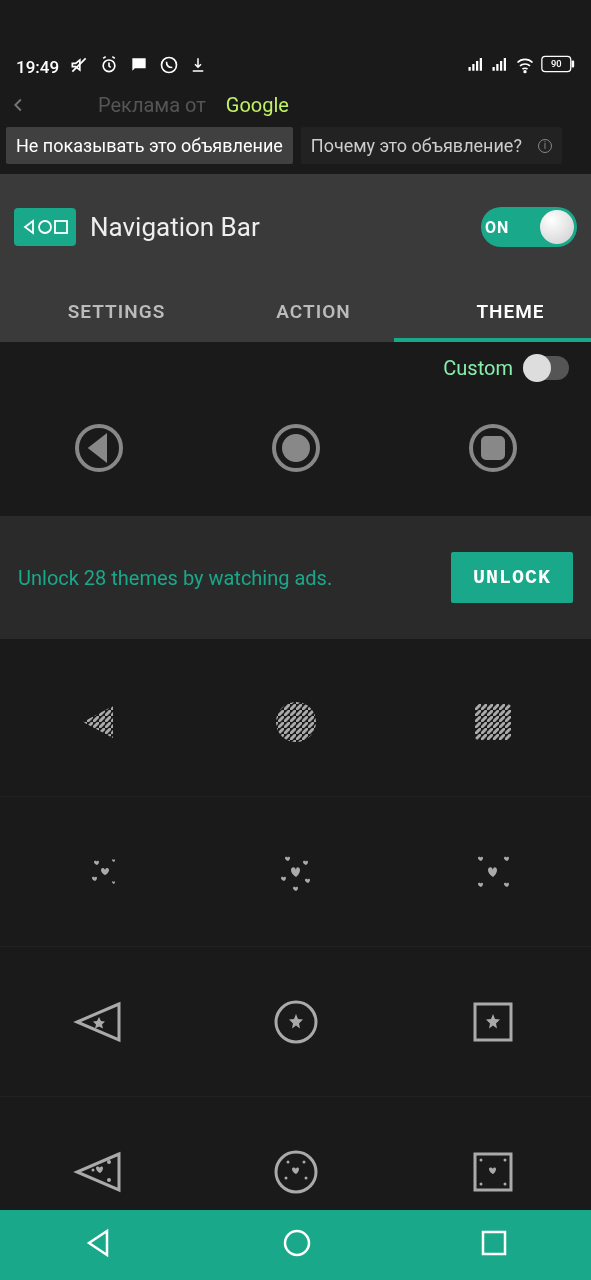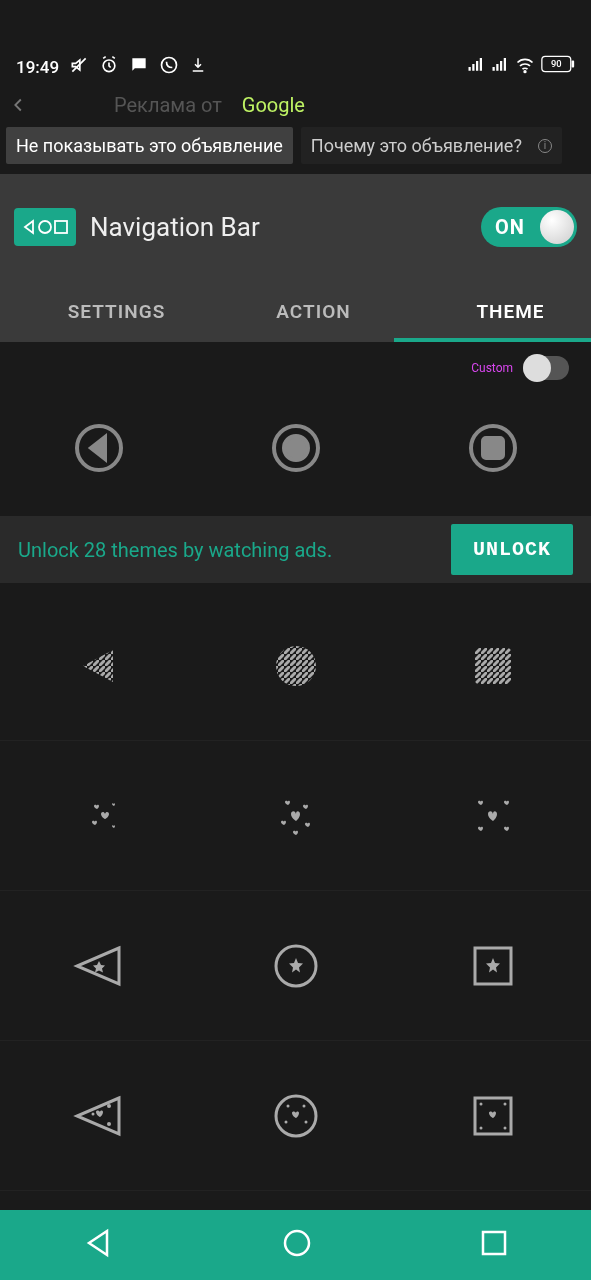--- a/index.html
+++ b/index.html
@@ -18,41 +18,41 @@
 .ad-btn-blue { background:#404040; color:#fff; border-radius:2px; padding:8px 10px; font-size:18px; }
 .ad-btn-dark { background:#222; color:#ccc; border-radius:2px; padding:8px 10px; font-size:18px; display:flex; align-items:center; gap:16px; }
 .info-circ { width:14px; height:14px; border:1px solid #888; border-radius:50%; display:inline-flex; align-items:center; justify-content:center; font-size:10px; color:#888; }
 
 
 .header-card { background:#3a3a3a; padding:33px 14px; display:flex; align-items:center; justify-content:space-between; }
 .header-left { display:flex; align-items:center; gap:14px; }
 .nav-icon-box { width:62px; height:38px; background:#1aa88a; border-radius:4px; display:flex; align-items:center; justify-content:center; gap:2px; }
 .header-title { color:#eee; font-size:26px; }
 .toggle-on { width:96px; height:40px; background:#1aa88a; border-radius:20px; position:relative; display:flex; align-items:center; }
-.toggle-on .lbl { color:#fff; font-size:20px; font-weight:700; margin-left:14px; letter-spacing:1px; }
+.toggle-on .lbl { color:#fff; font-size:16px; font-weight:700; margin-left:4px; letter-spacing:1px; }
 .toggle-on .knob { position:absolute; right:3px; width:34px; height:34px; border-radius:50%; background:radial-gradient(circle at 35% 30%,#fff,#ccc); }
 
 
 .tabs { height:62px; background:#3a3a3a; display:flex; }
 .tab { flex:1; display:flex; align-items:center; justify-content:center; color:#bbb; font-size:19px; font-weight:600; letter-spacing:1px; position:relative;padding-left:36px; }
 .tab.active { color:#fff; }
 .tab.active::after { content:''; position:absolute; bottom:0; left:0; right:0; height:4px; background:#1aa88a; }
 
 
 .content { height:985px; overflow:hidden; }
 .custom-row { display:flex; align-items:center; justify-content:flex-end; padding:14px 22px 8px 0; gap:10px; }
-.custom-row span { color:#d946ef; font-size:12px; }
+.custom-row span { color:#86efac; font-size:20px; }
 .switch-off { width:46px; height:24px; background:#555; border-radius:12px; position:relative; }
 .switch-off::after { content:''; position:absolute; left:0; top:-2px; width:28px; height:28px; border-radius:50%; background:#ddd; }
 
 .theme-row { height:150px; display:flex; align-items:center; justify-content:space-around; border-bottom:1px solid #222; }
 .theme-row.first { height:120px; border-bottom:none; }
 .theme-item { width:60px; height:60px; display:flex; align-items:center; justify-content:center; }
 
-.unlock-bar { background:#2a2a2a; margin:8px 0; padding:8px 18px; display:flex; align-items:center; justify-content:space-between; }
+.unlock-bar { background:#2a2a2a; margin:8px 0; padding:36px 18px; display:flex; align-items:center; justify-content:space-between; }
 .unlock-text { color:#1aa88a; font-size:20px; }
 .unlock-btn { background:#1aa88a; color:#fff; font-size:20px; font-weight:600; padding:14px 22px; border-radius:2px; letter-spacing:1px;font-family:Liberation Mono, monospace; }
 
 
 .sys-nav { position:absolute; bottom:0; left:0; right:0; height:70px; background:#1aa88a; display:flex; align-items:center; justify-content:space-around; }
 
 </style>
 </head>
 <body>
 
@@ -100,21 +100,21 @@
           <rect x="36" y="6" width="3" height="8" rx="1" fill="#fff"></rect>
           <text x="18" y="14" font-size="11" fill="#fff" text-anchor="middle">90</text>
         </svg></span>
   </div>
 </div>
 
 <div class="ad-header">
   <svg width="22" height="22" viewBox="0 0 24 24" stroke="#777" stroke-width="2" fill="none">
       <path d="M14 6l-6 6 6 6"></path>
     </svg>
-  <span style="margin-left:76px">Реклама от</span>
+  <span style="margin-left:60px">Реклама от</span>
   <span class="g">Google</span>
 </div>
 <div class="ad-row">
   <div class="ad-btn-blue">Не показывать это объявление</div>
   <div class="ad-btn-dark">
     <span>Почему это объявление?</span>
     <span class="info-circ">i</span>
   </div>
 </div>
 

